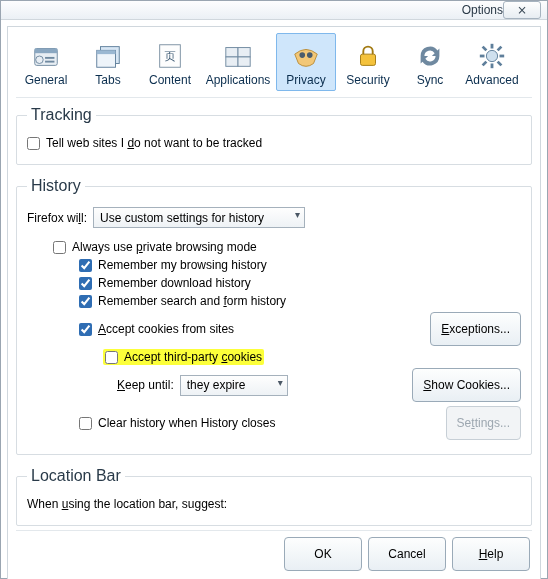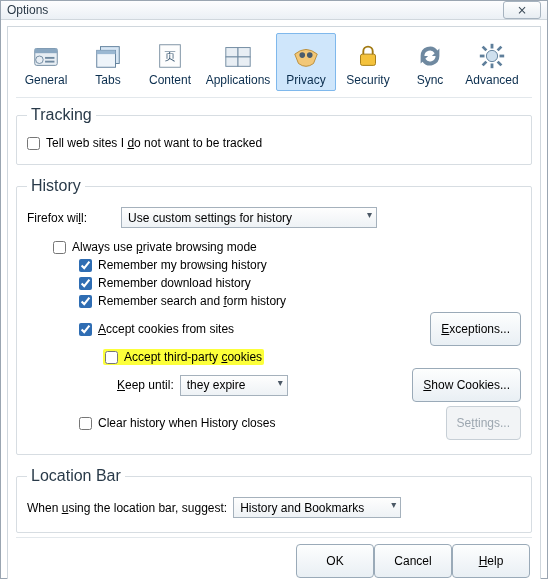--- a/index.html
+++ b/index.html
@@ -1,19 +1,19 @@
 <!DOCTYPE html>
 <html><head>
 <meta charset="utf-8">
 <style>
   * { box-sizing: border-box; font-family: "Segoe UI", Tahoma, sans-serif; font-size: 12px; }
   body { margin: 0; background: #fff; }
   .window { width: 548px; height: 579px; border: 1px solid #9aa5b1; background: #fff; display: flex; flex-direction: column; }
   .titlebar { height: 26px; border-bottom: 1px solid #d0d7dd; display: flex; align-items: center; padding: 0 6px; background: linear-gradient(#fdfdfe,#ebf0f5); }
-  .titlebar .title { flex: 1; color: #2b3a48; }
+  .titlebar .title { flex: 1; color: #2b3a48; text-align: right; }
   .title-close { width: 38px; height: 18px; border: 1px solid #a6b3bf; border-radius: 3px; display: flex; align-items: center; justify-content: center; color: #3b4a57; background: linear-gradient(#fefefe,#e7edf2); font-size: 11px;}
   .inner { margin: 6px; border: 1px solid #d0d7dd; flex: 1; display: flex; flex-direction: column; padding: 4px 8px 8px 8px; background: #fff;}
   .toolbar { display: flex; gap: 2px; padding: 2px 0 6px 0; border-bottom: 1px solid #e3e8ec;}
   .tool { width: 60px; height: 58px; display: flex; flex-direction: column; align-items: center; justify-content: flex-end; gap: 2px; padding-bottom: 3px; border: 1px solid transparent; border-radius: 2px; color: #0b2e4e;}
   .tool.selected { background: #cfe6fb; border: 1px solid #7fb8ec; }
   .tool .lbl { font-size: 12px; }
   .tool svg { width: 30px; height: 30px; }
   fieldset.group { border: 1px solid #d7dde2; border-radius: 2px; margin: 8px 0 4px 0; padding: 8px 10px 10px 10px; }
   fieldset.group > legend { padding: 0 4px; color: #293a49; font-size: 16px;}
   .row { display: flex; align-items: center; gap: 6px; margin: 4px 0; }
@@ -25,23 +25,23 @@
   input[type=checkbox] { width: 13px; height: 13px; margin: 0; accent-color: #2f6db3;}
   .mn { text-decoration: underline; }
   select.combo { height: 21px; border: 1px solid #a5b1bc; background: linear-gradient(#fefefe,#eef2f5); padding: 0 18px 0 6px; appearance: none; -webkit-appearance: none; position: relative; }
   .combo-wrap { position: relative; display: inline-block; }
   .combo-wrap::after { content: "▾"; position: absolute; right: 5px; top: 2px; font-size: 10px; color: #4b5865; pointer-events: none; }
   .btn { height: 34px; border: 1px solid #9aaab8; background: linear-gradient(#fdfefe,#e9eff4); padding: 0 10px; border-radius: 4px; min-width: 72px; }
   .btn:disabled { color: #9da7b0; border-color: #c7cfd6; background: #f2f4f6;}
   .side-col { margin-left: auto; }
   .highlight-box { position: relative; }
   .highlight-box::before { content:""; position:absolute; left:-2px; right:-2px; top:-1px; bottom:-1px; background:#fcff3a; z-index:-1; border-radius:2px; }
-  .footer { margin-top: auto; display: flex; justify-content: flex-end; gap: 0; padding: 6px 2px 0 2px; border-top: 1px solid #e3e8ec;}
+  .footer { margin-top: auto; display: flex; justify-content: flex-end; gap: 6px; padding: 6px 2px 0 2px; border-top: 1px solid #e3e8ec;}
   .footer .btn { min-width: 78px; }
-  .wide { width: 256px; margin-left: 28px; }
+  .wide { width: 212px; }
   .ku-combo { width: 108px; }
   .lb-combo { width: 168px; }
   .spacer6 { height: 4px; }
 </style>
 </head>
 <body>
 
 <div class="window">
   <div class="titlebar">
     <span class="title">Options</span>
@@ -191,21 +191,20 @@
           <span>Clear history when History closes</span>
         </label>
         <button class="btn side-col" disabled=""><span>Se</span><span class="mn">t</span><span>tings...</span></button>
       </div>
     </fieldset>
 
     <fieldset class="group">
       <legend>Location Bar</legend>
       <div class="row">
         <span><span>When </span><span class="mn">u</span><span>sing the location bar, suggest:</span></span>
-        <span class="combo-wrap"><select class="combo lb-combo"><option>History and Bookmarks</option></select></span>
       </div>
     </fieldset>
 
     <div class="footer">
       <button class="btn">OK</button>
       <button class="btn">Cancel</button>
       <button class="btn"><span class="mn">H</span><span>elp</span></button>
     </div>
 
   </div>

